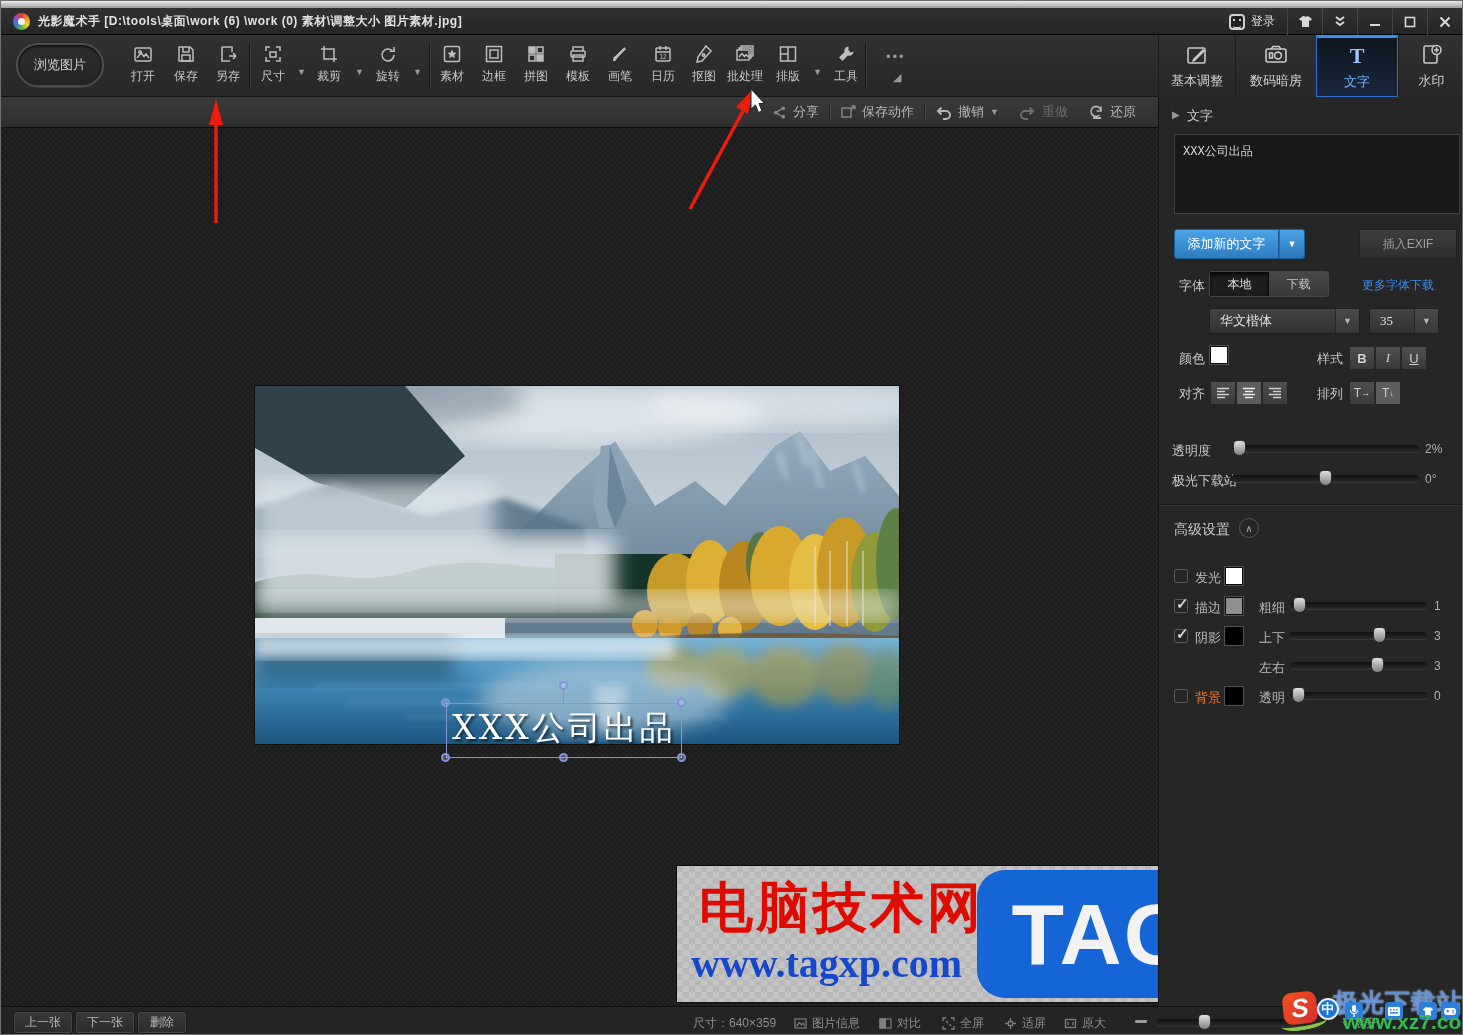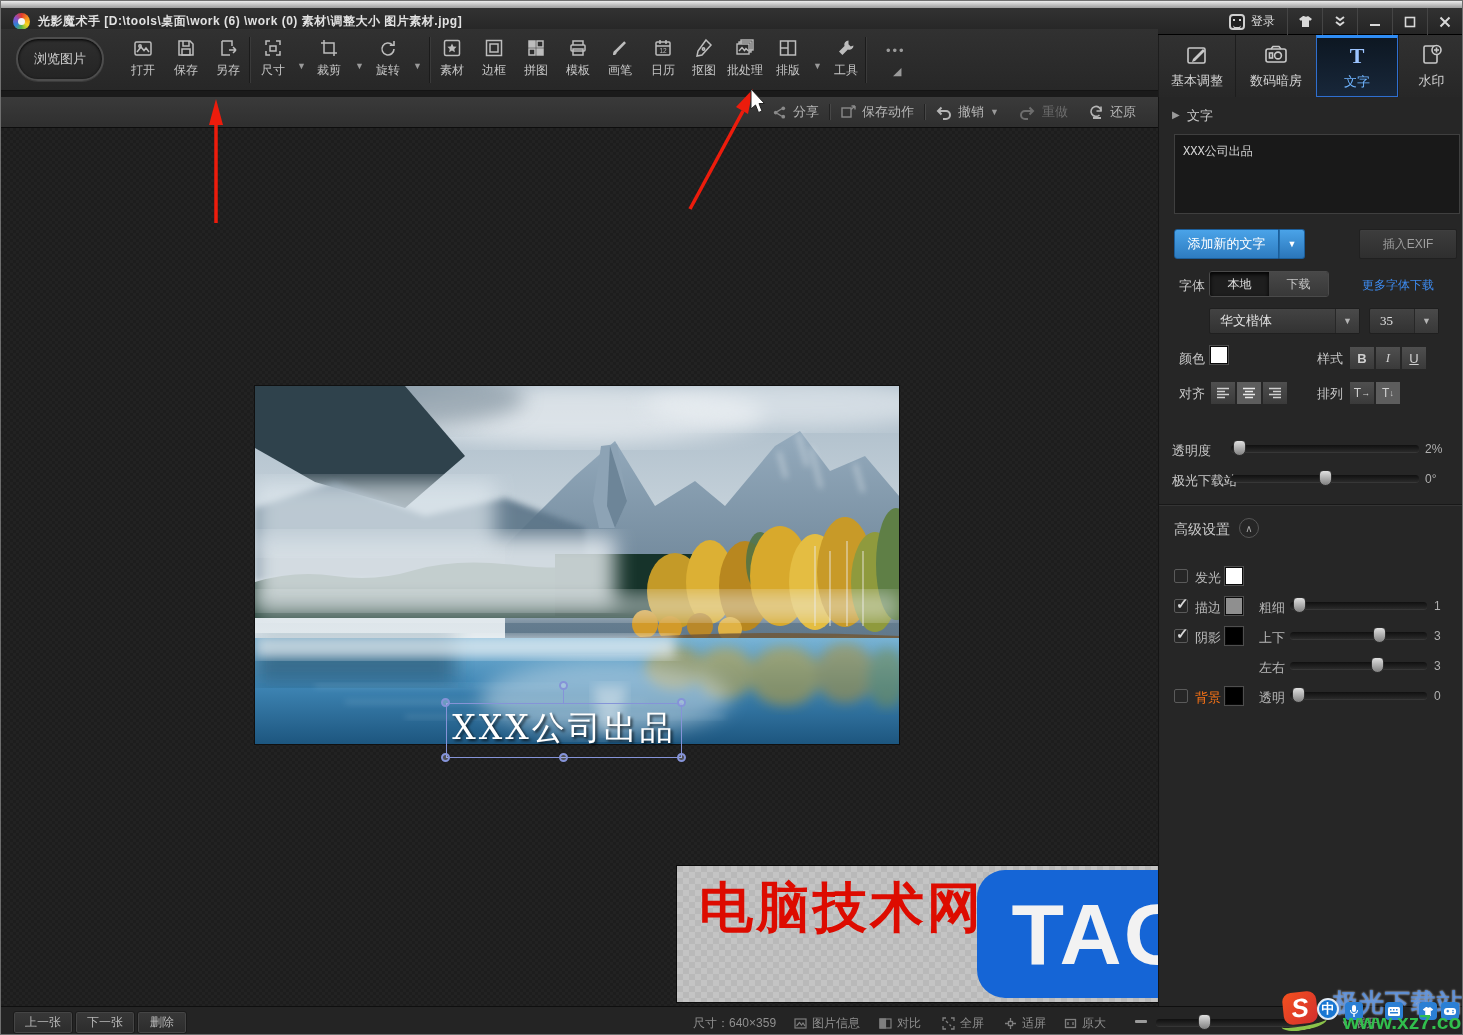--- a/index.html
+++ b/index.html
@@ -11,21 +11,21 @@
   .app-logo{width:17px;height:17px;border-radius:50%;margin:0 8px 0 12px;background:conic-gradient(#e23b2e,#f5921e,#f7d31e,#59b64a,#2e7fd6,#8a4fc8,#e23b2e);position:relative;}
   .app-logo::after{content:"";position:absolute;left:5px;top:5px;width:7px;height:7px;border-radius:50%;background:#f4f4f4;}
   .title-text{color:#e2e2e2;font-size:12px;font-weight:bold;letter-spacing:.5px;}
   .win-ctrls{position:absolute;right:0;top:7px;height:27px;display:flex;align-items:center;color:#d8d8d8;}
   .wbtn{width:35px;height:27px;display:flex;align-items:center;justify-content:center;border-left:1px solid #454545;color:#d8d8d8;font-size:13px;}
   .login{display:flex;align-items:center;gap:6px;padding:0 12px;font-size:12px;color:#ddd;}
   .smiley{width:16px;height:16px;border:2px solid #cfcfcf;border-radius:4px;position:relative;background:#1f1f1f;}
   .smiley::before{content:"";position:absolute;left:2px;top:3px;width:2px;height:2px;background:#cfcfcf;box-shadow:6px 0 0 #cfcfcf;}
   .smiley::after{content:"";position:absolute;left:2px;top:8px;width:8px;height:3px;border-bottom:2px solid #cfcfcf;border-radius:0 0 6px 6px;}
   
-  .toolbar{position:absolute;left:0;top:28px;width:1157px;height:62px;background:linear-gradient(#313131,#272727);border-bottom:1px solid #141414;}
+  .toolbar{position:absolute;left:0;top:34px;width:1157px;height:62px;background:linear-gradient(#313131,#272727);border-bottom:1px solid #141414;}
   .browse{position:absolute;left:15px;top:8px;width:88px;height:44px;border-radius:22px;border:2px solid #4d4d4d;background:linear-gradient(#2e2e2e,#242424);box-shadow:inset 0 1px 3px #000, 0 1px 0 #3c3c3c;color:#cfcfcf;font-size:13px;display:flex;align-items:center;justify-content:center;}
   .tbtn{position:absolute;top:6px;width:44px;height:52px;display:flex;flex-direction:column;align-items:center;justify-content:flex-start;gap:3px;color:#c6c6c6;font-size:12px;}
   .tbtn svg{margin-top:2px;}
   .dd{position:absolute;top:32px;color:#9a9a9a;font-size:9px;}
   .tsep{position:absolute;top:8px;width:1px;height:46px;background:#1b1b1b;box-shadow:1px 0 0 #3a3a3a;}
   .overflow{position:absolute;color:#9a9a9a;}
   
   .tab{position:absolute;top:34px;height:62px;display:flex;flex-direction:column;align-items:center;justify-content:center;gap:4px;color:#d2d2d2;font-size:13px;background:linear-gradient(#313131,#272727);border-left:1px solid #1d1d1d;}
   .tab.active{background:linear-gradient(#0d1722,#18273a);border:1px solid #2f6fd0;border-top:3px solid #2f8df5;color:#6fb4ff;}
   
@@ -417,20 +417,21 @@
     <div class="handle" style="left:440px;top:570px"></div>
     <div class="handle" style="left:676px;top:570px"></div>
     <div class="handle" style="left:440px;top:625px"></div>
     <div class="handle" style="left:676px;top:625px"></div>
     <div class="handle" style="left:558px;top:625px"></div>
     <div style="position:absolute;left:562px;top:562px;width:1px;height:14px;background:#8593d8"></div>
     <div class="handle" style="left:558px;top:553px"></div>
 
     <div class="banner">
       <div class="banner-site">电脑技术网</div>
+      <div class="banner-url">www.tagxp.com</div>
       <div class="tagbox">TAG</div>
     </div>
   </div>
 
   <div class="panel">
     <div class="p-label" style="left:13px;top:12px;color:#9a9a9a;font-size:10px">▶</div>
     <div class="p-label" style="left:28px;top:10px">文字</div>
     <div class="textarea">XXX公司出品</div>
     <div class="btn-blue">添加新的文字</div>
     <div class="btn-blue-dd">▼</div>

